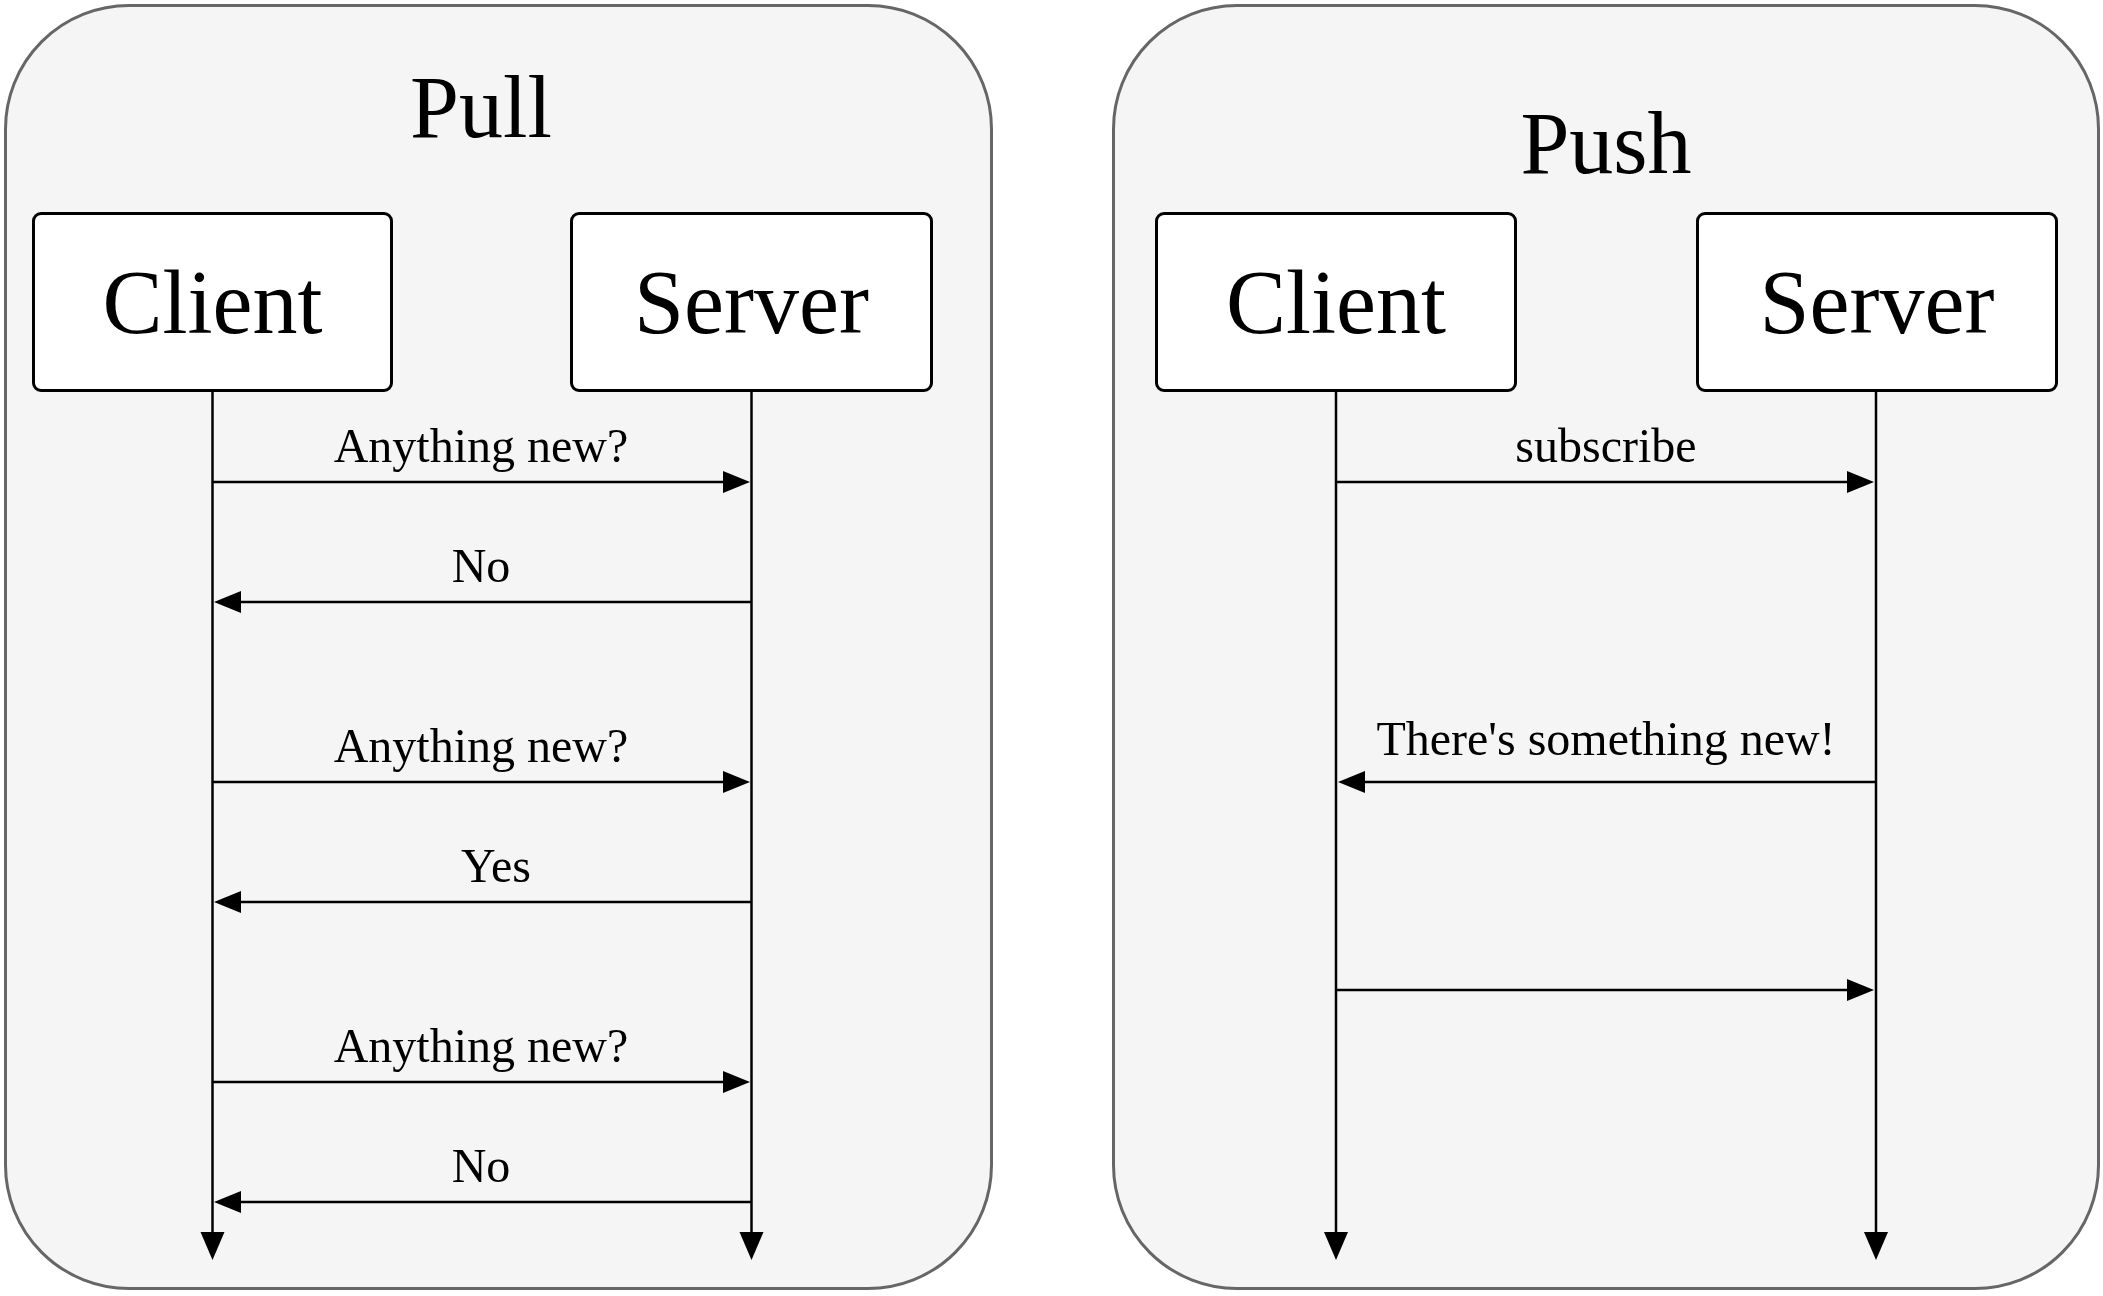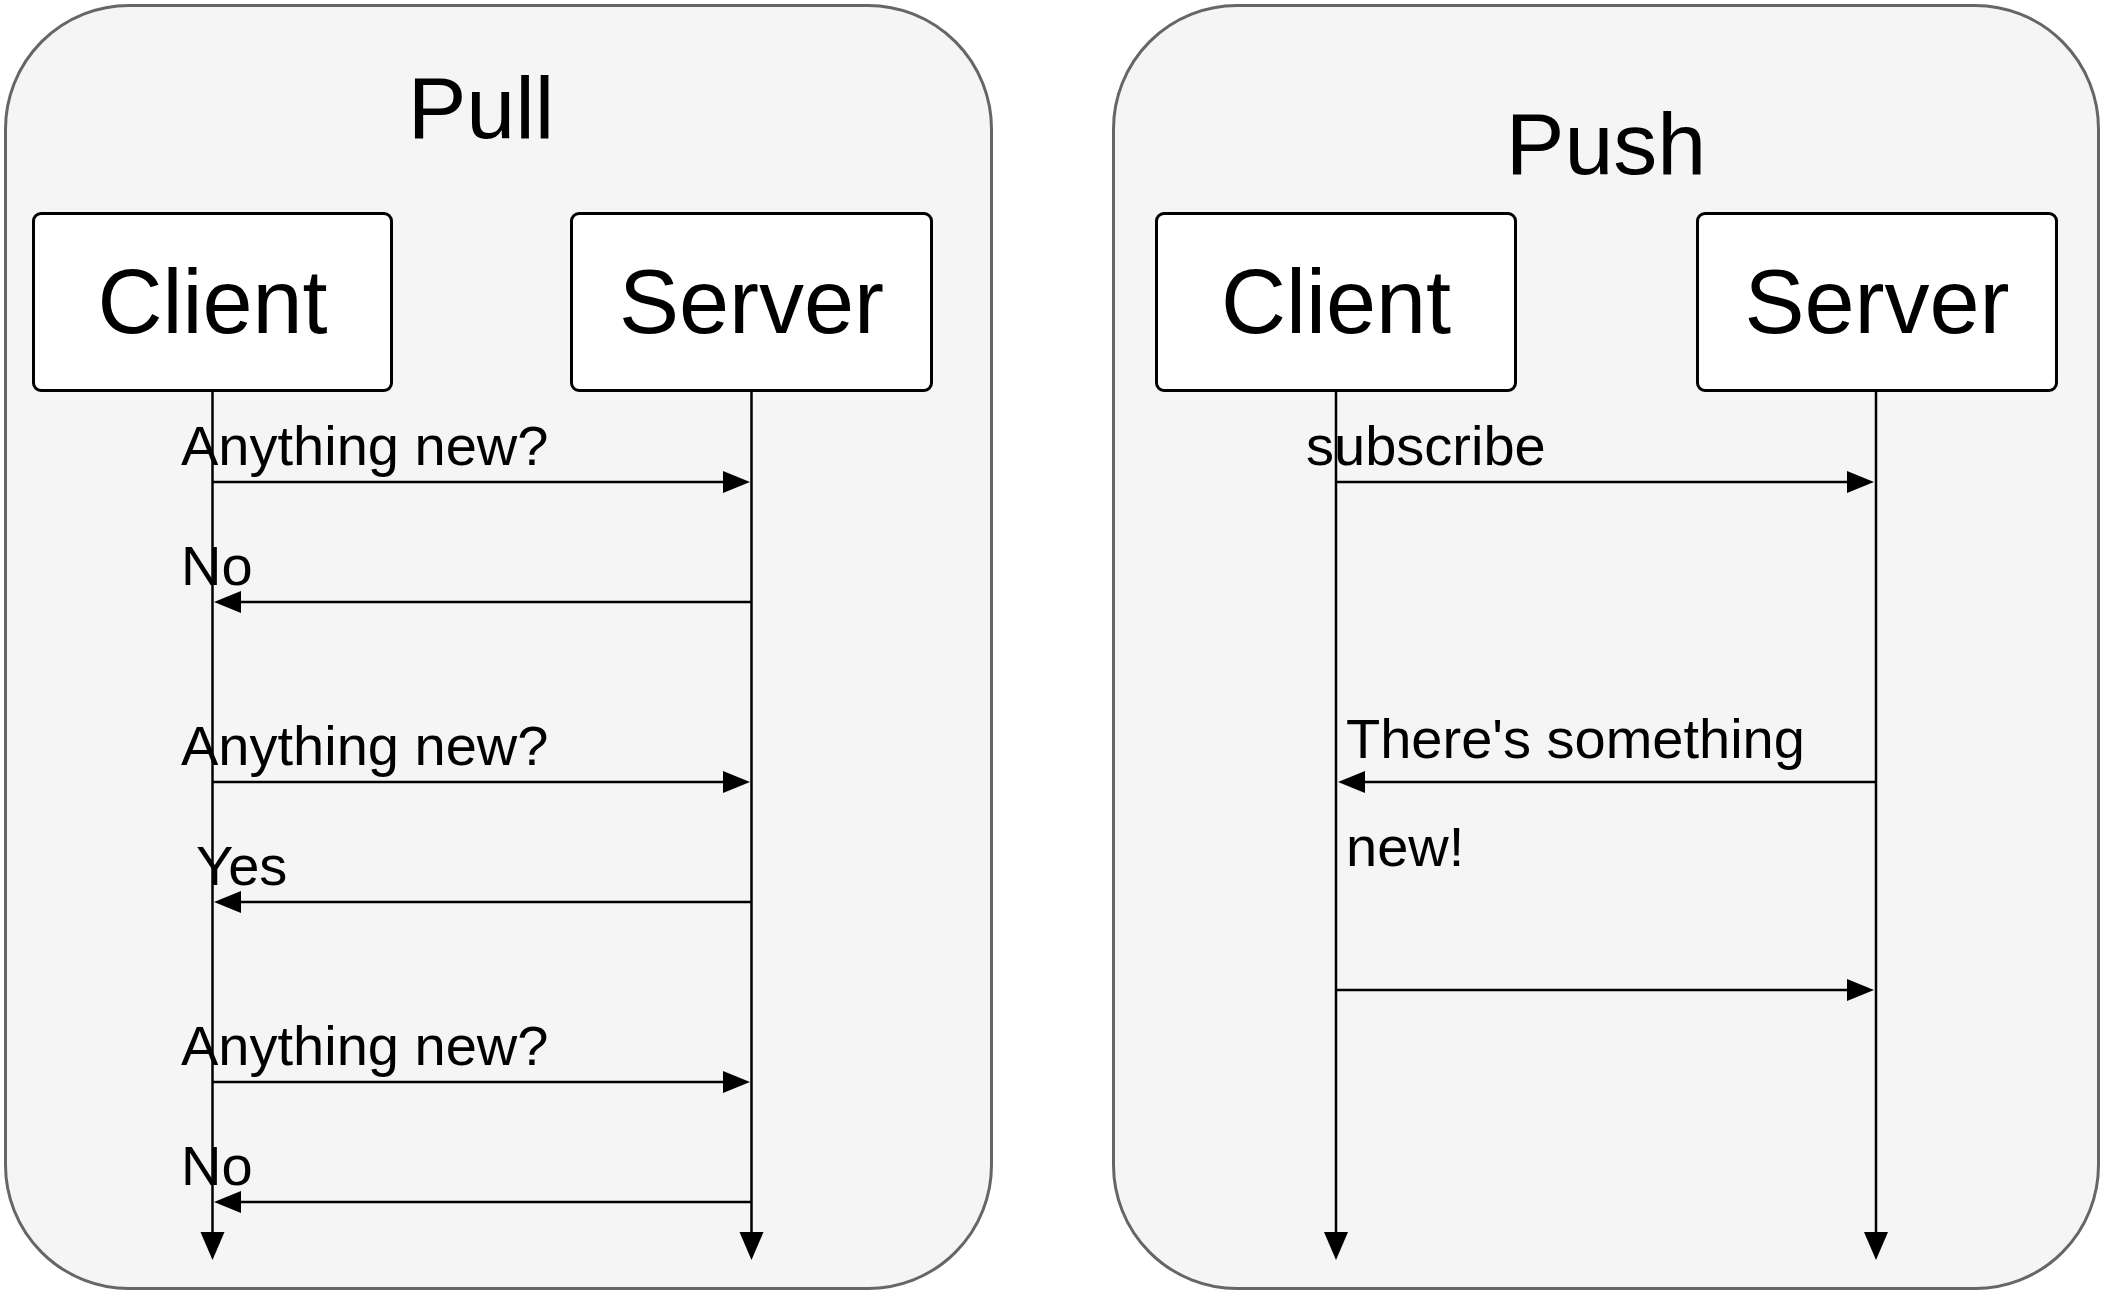--- a/index.html
+++ b/index.html
@@ -5,21 +5,21 @@
   html, body {
     margin: 0;
     padding: 0;
     background: #ffffff;
   }
   .canvas {
     position: relative;
     width: 2103px;
     height: 1296px;
     background: #ffffff;
-    font-family: Liberation Sans, sans-serif;
+    font-family: Liberation Serif, serif;
     color: #000000;
     overflow: hidden;
   }
   .panel {
     position: absolute;
     box-sizing: border-box;
     background: #f5f5f5;
     border: 3px solid #666666;
     border-radius: 125px;
   }
@@ -38,21 +38,22 @@
     border: 3px solid #000000;
     border-radius: 9px;
     display: flex;
     align-items: center;
     justify-content: center;
     font-size: 90px;
   }
   .msg-label {
     position: absolute;
     width: 600px;
-    font-size: 56px;
+    text-align: center;
+    font-size: 48px;
     line-height: 60px;
     white-space: nowrap;
   }
   .msg-label.wrap2 {
     width: 520px;
     line-height: 108px;
     white-space: normal;
   }
   svg.layer {
     position: absolute;

